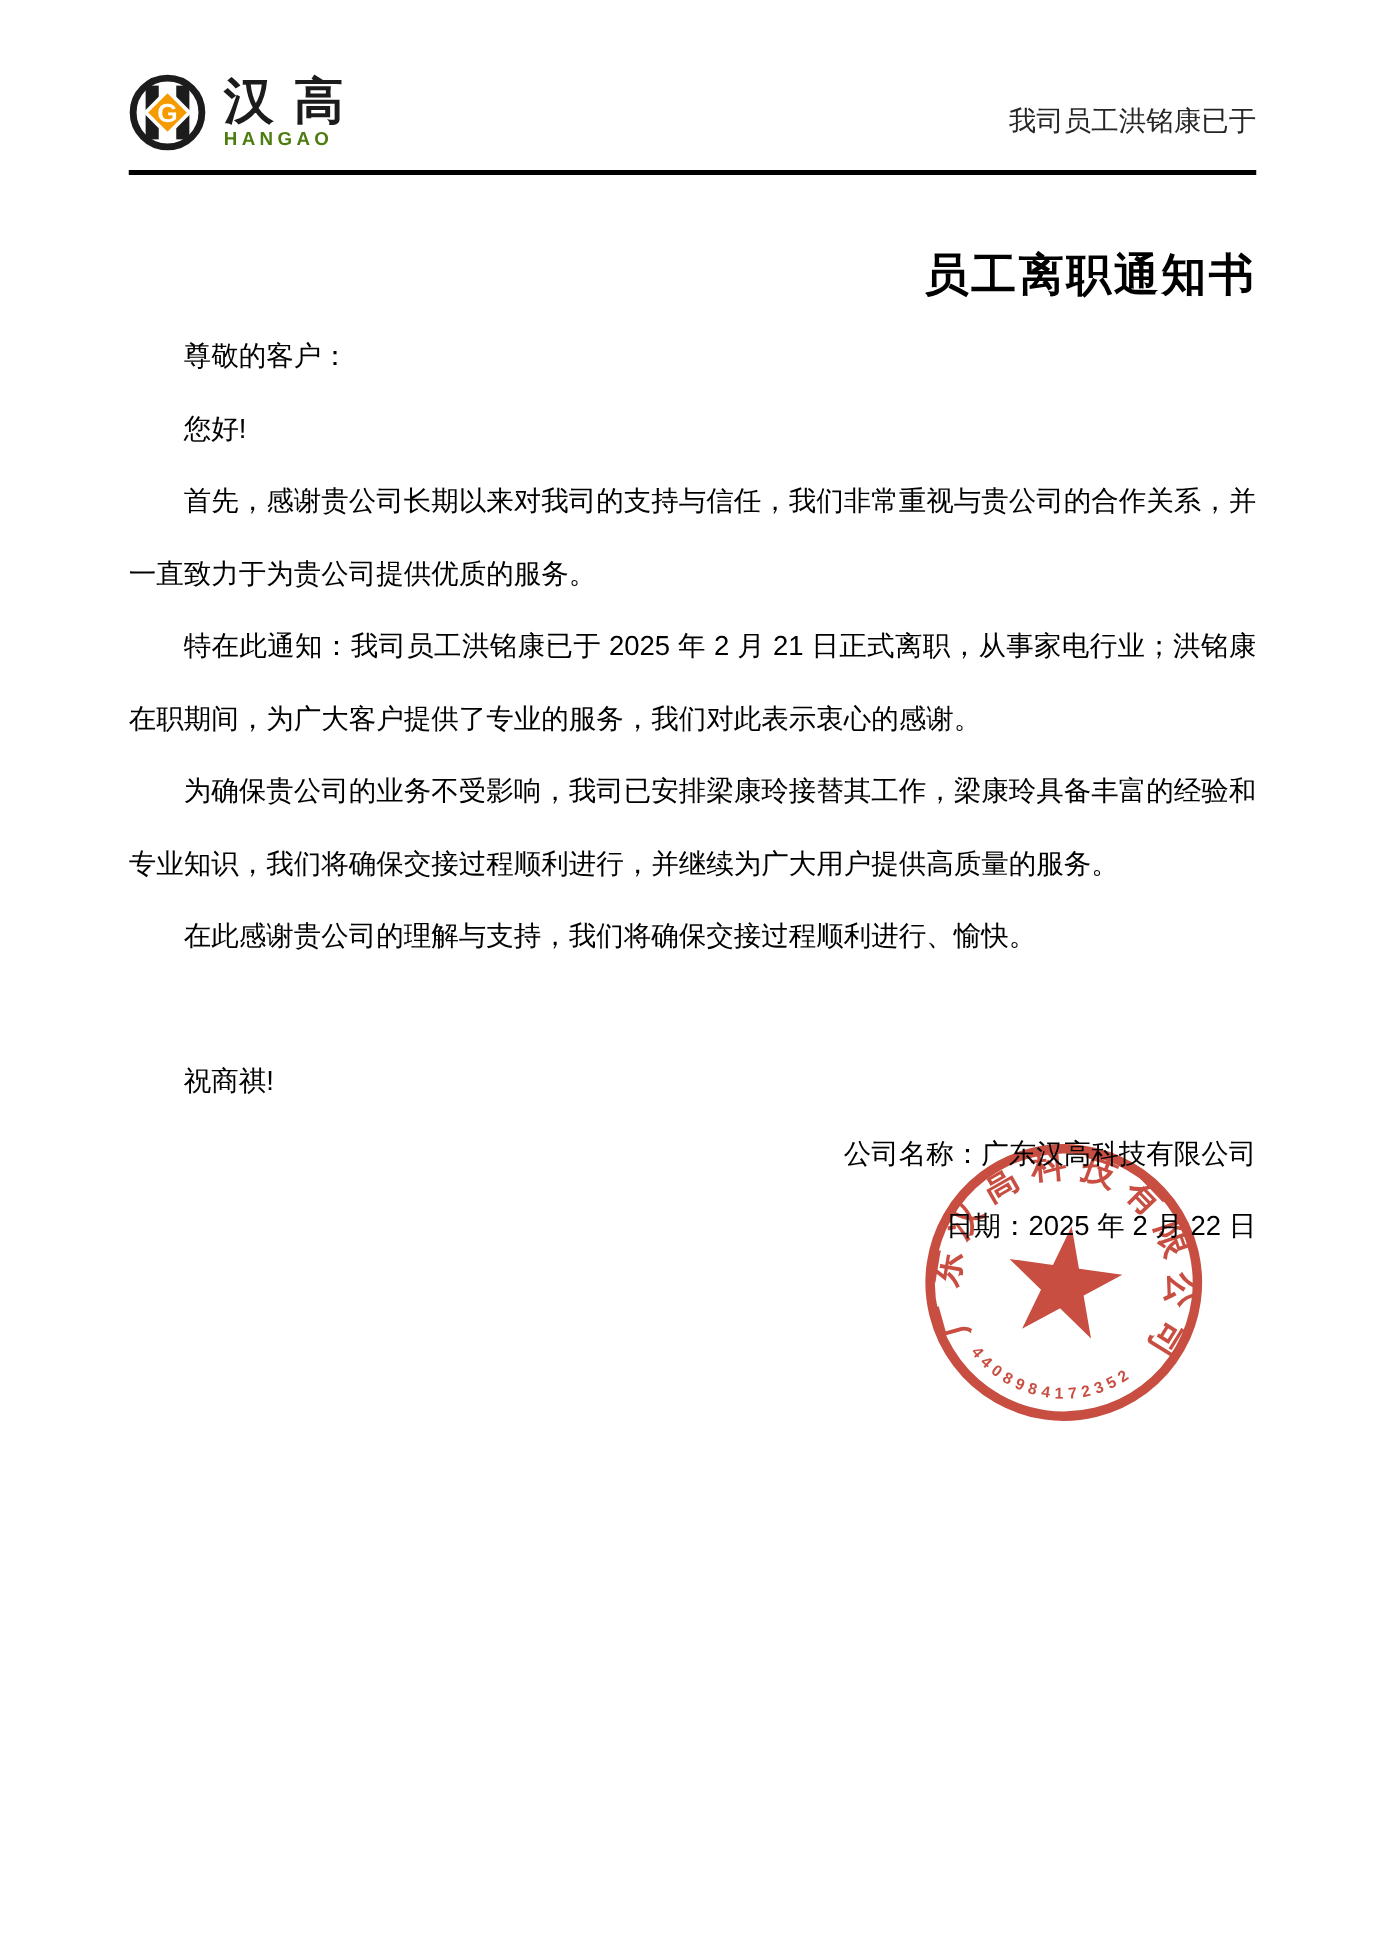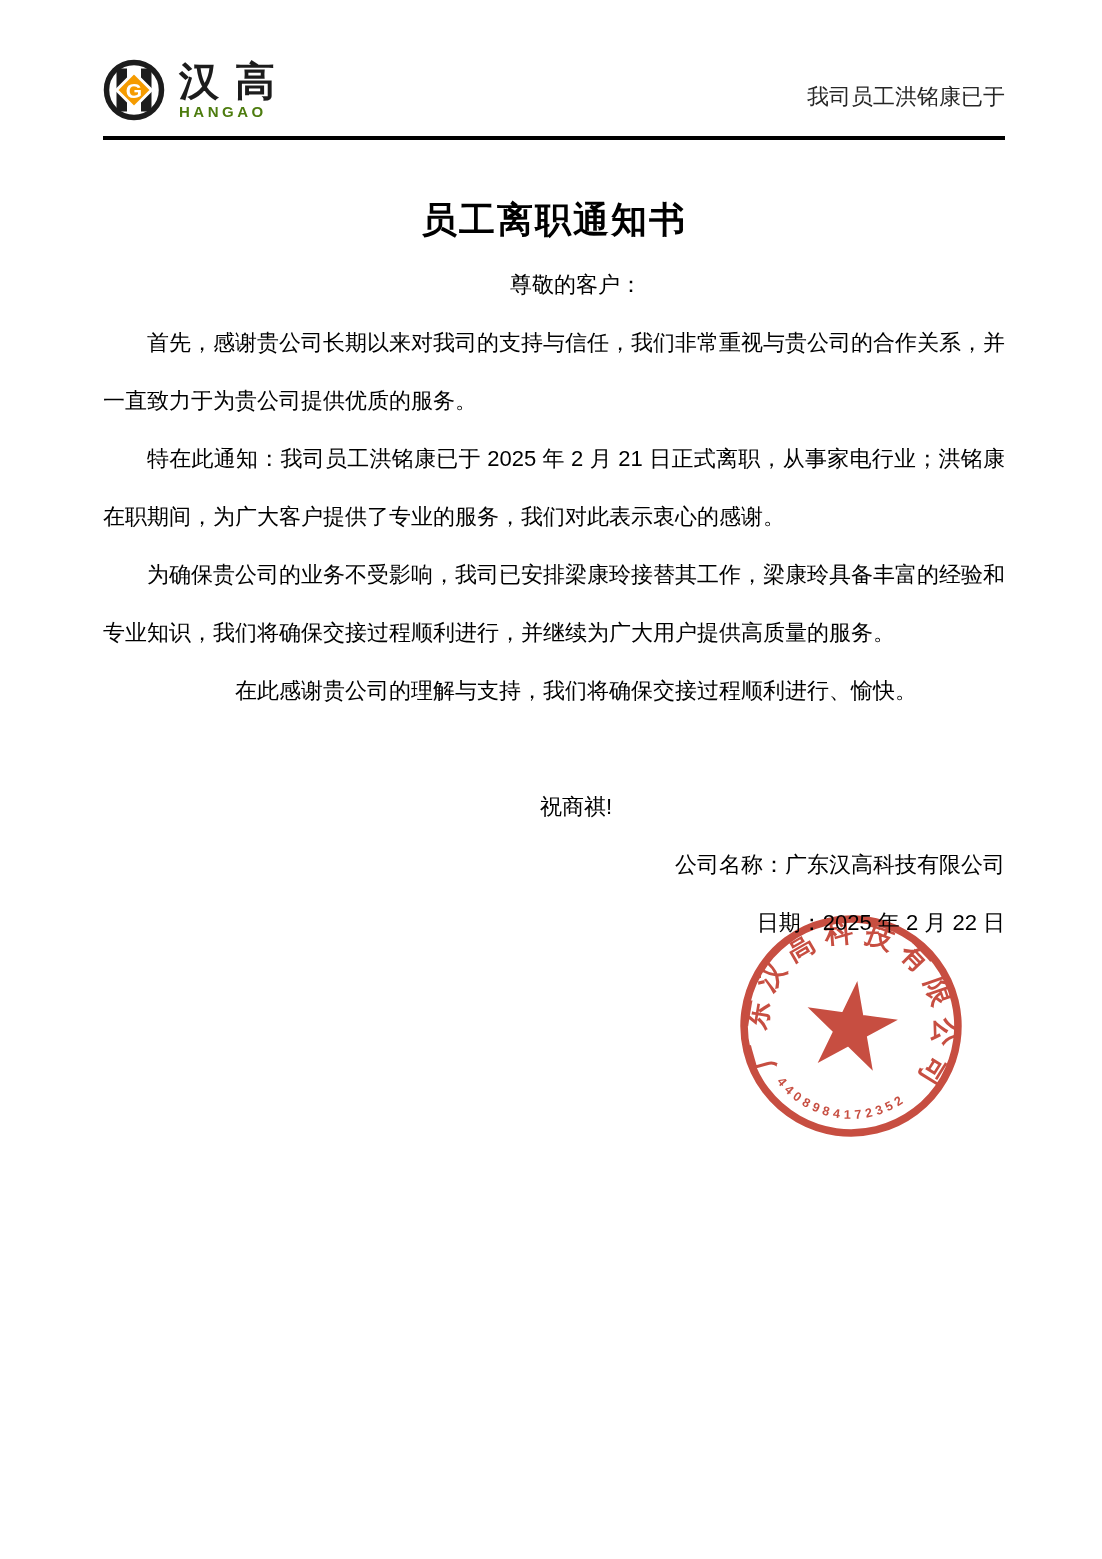--- a/index.html
+++ b/index.html
@@ -37,31 +37,31 @@
   }
   .tagline { font-size:22px; color:#262626; padding-top:14px; }
   .rule {
     margin-top:14px;
     border-top:4px solid #000;
     height:0;
   }
   
   .doc-title {
     margin-top:58px;
-    text-align:center;
+    text-align:right;
     font-size:36px;
     font-weight:bold;
     letter-spacing:2px;
     line-height:44px;
     color:#000;
   }
   
   .body { margin-top:14px; font-size:22px; color:#000; }
   .body p { line-height:58px; }
-  .indent { text-indent:2em;text-align:center; }
+  .indent { text-indent:2em; }
   .just { text-align:justify; }
   .closing { margin-top:58px; }
   .sig { text-align:right; }
   
   .stamp {
     position:absolute;
     left:735px; top:910px;
     width:232px; height:232px;
     transform:rotate(8deg);
     mix-blend-mode:multiply;
@@ -101,20 +101,21 @@
     </div>
     <div class="tagline">我司员工洪铭康已于</div>
   </header>
 
   <div class="rule"></div>
 
   <h1 class="doc-title">员工离职通知书</h1>
 
   <div class="body">
     <p class="indent">尊敬的客户：</p>
+    <p class="indent">您好!</p>
     <p class="indent just">首先，感谢贵公司长期以来对我司的支持与信任，我们非常重视与贵公司的合作关系，并一直致力于为贵公司提供优质的服务。</p>
     <p class="indent just">特在此通知：我司员工洪铭康已于 2025 年 2 月 21 日正式离职，从事家电行业；洪铭康在职期间，为广大客户提供了专业的服务，我们对此表示衷心的感谢。</p>
     <p class="indent just">为确保贵公司的业务不受影响，我司已安排梁康玲接替其工作，梁康玲具备丰富的经验和专业知识，我们将确保交接过程顺利进行，并继续为广大用户提供高质量的服务。</p>
     <p class="indent">在此感谢贵公司的理解与支持，我们将确保交接过程顺利进行、愉快。</p>
     <p class="indent closing">祝商祺!</p>
     <p class="sig">公司名称：广东汉高科技有限公司</p>
     <p class="sig">日期：2025 年 2 月 22 日</p>
   </div>
 
   <div class="stamp">

